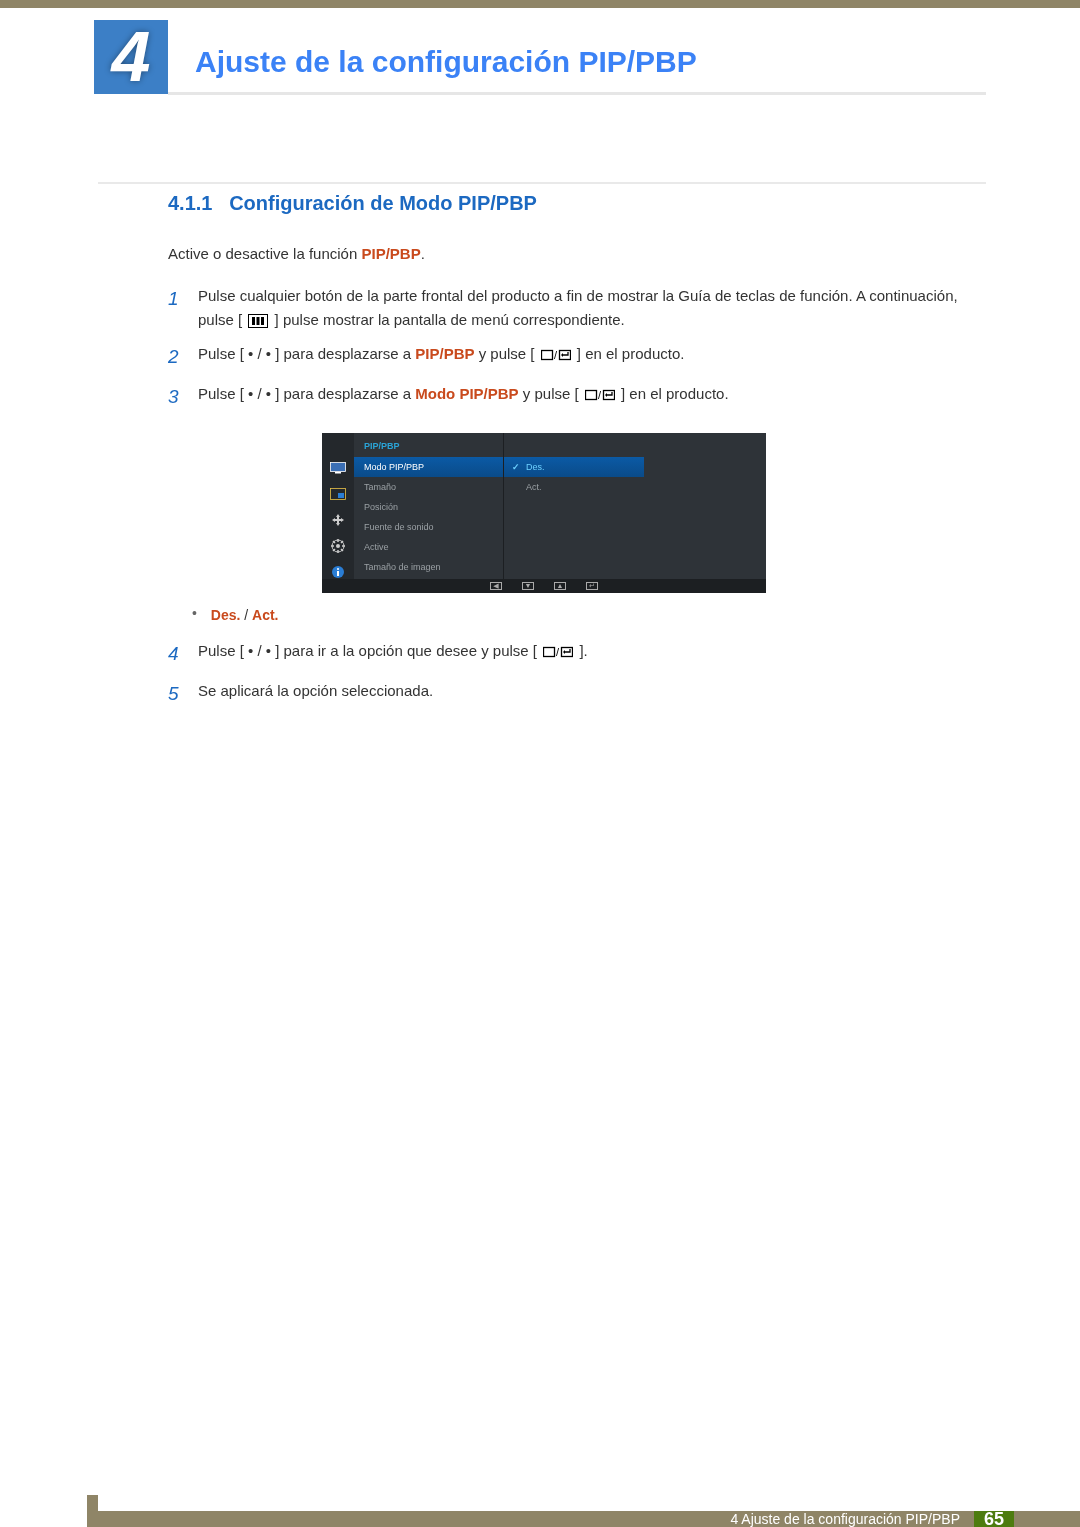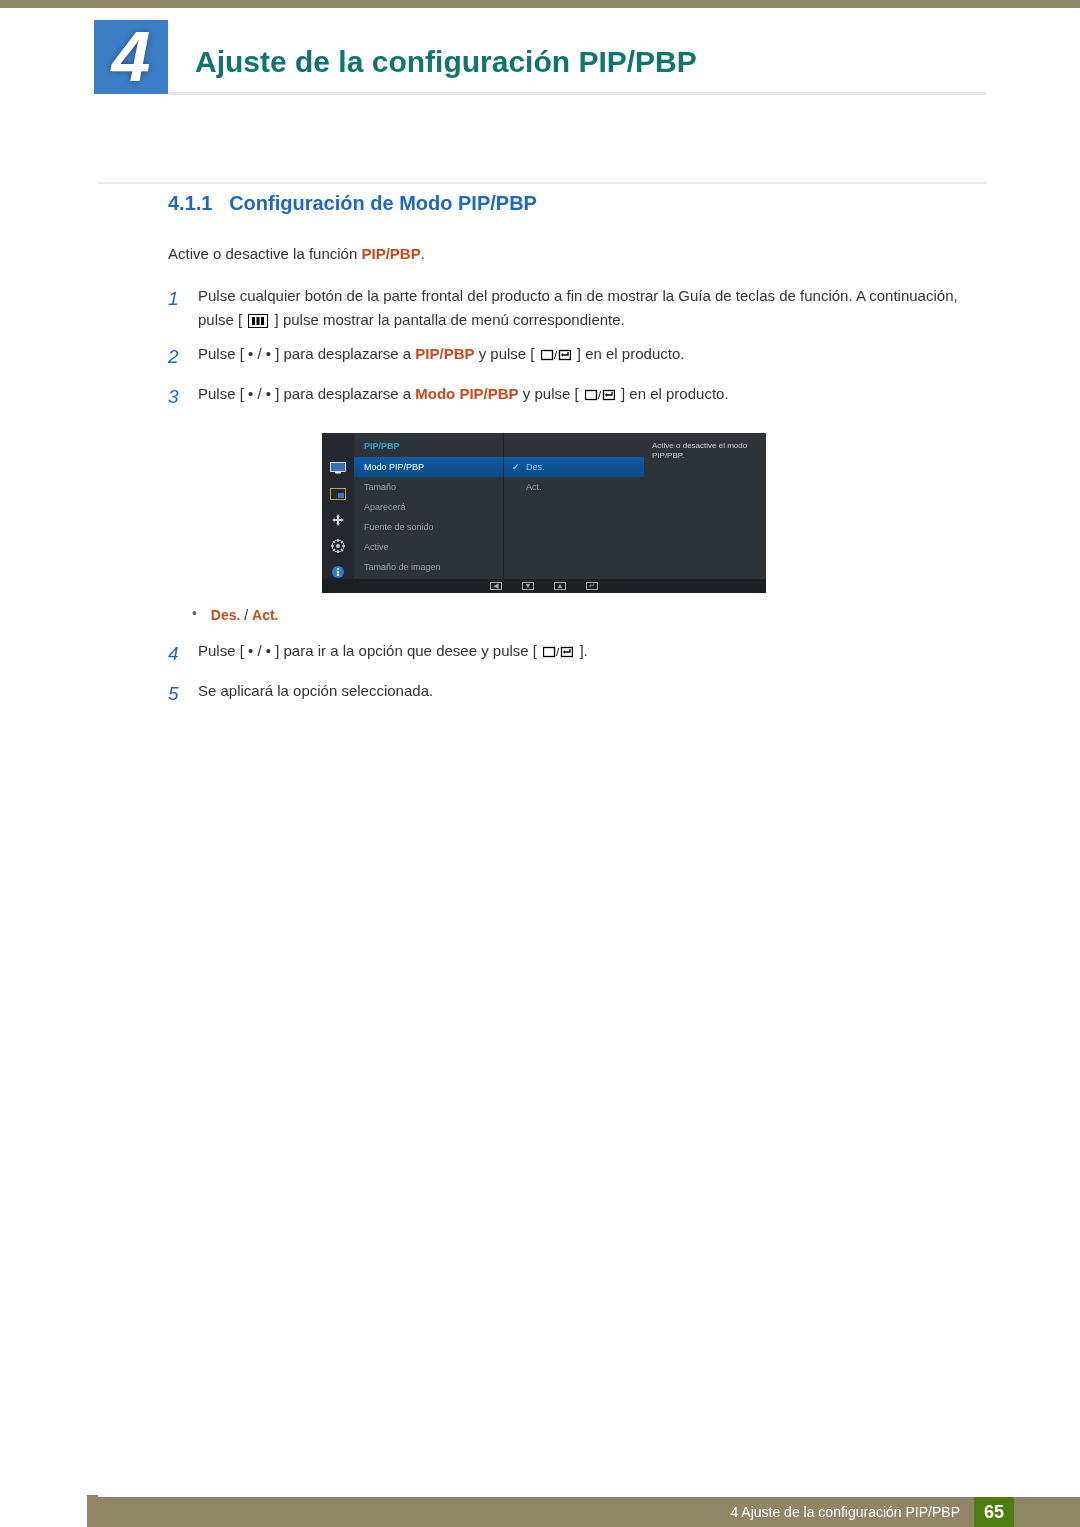--- a/index.html
+++ b/index.html
@@ -33,21 +33,21 @@
     font-size: 70px;
     font-style: italic;
     font-weight: bold;
     text-shadow: 0 0 6px rgba(0,0,0,.4);
     line-height: 1;
   }
   .chapter-title {
     position: absolute;
     top: 45px;
     left: 195px;
-    color: #0f766e;
+    color: #3b82f6;
     font-size: 30px;
     font-weight: bold;
   }
   .title-underline {
     position: absolute;
     top: 92px;
     left: 168px;
     width: 818px;
     height: 3px;
     background: #e6e6e6;
@@ -190,21 +190,21 @@
     margin-top: 8px;
     margin-bottom: 16px;
     font-size: 14px;
   }
   .bullet-line .dot { color: #666; margin-right: 10px; font-size:14px; position:relative; top:-2px;}
   .footer-bar {
     position: absolute;
     left: 98px;
     bottom: 0;
     right: 0;
-    height: 30px;
+    height: 16px;
     background: #8f8567;
     display: flex;
     align-items: stretch;
     justify-content: flex-end;
   }
   .footer-text {
     color: #fff;
     font-size: 14px;
     display: flex;
     align-items: center;
@@ -339,31 +339,30 @@
             <circle cx="7" cy="7" r="6" fill="#2a7dd4"></circle>
             <rect x="6" y="6" width="2" height="5" fill="#fff"></rect>
             <circle cx="7" cy="4" r="1" fill="#fff"></circle>
           </svg>
         </span>
     </div>
     <div class="osd-mid">
       <div class="osd-header">PIP/PBP</div>
       <div class="osd-row sel">Modo PIP/PBP</div>
       <div class="osd-row">Tamaño</div>
-      <div class="osd-row">Aparecerá</div>
+      <div class="osd-row">Posición</div>
       <div class="osd-row">Fuente de sonido</div>
       <div class="osd-row">Active</div>
       <div class="osd-row">Tamaño de imagen</div>
       <div class="osd-row">Contraste</div>
     </div>
     <div class="osd-vals">
       <div class="osd-val top">Des.</div>
       <div class="osd-val">Act.</div>
     </div>
-    <div class="osd-right">Active o desactive el modo PIP/PBP.</div>
     <div class="osd-footer">
       <span class="btn">◀</span>
       <span class="btn">▼</span>
       <span class="btn">▲</span>
       <span class="btn">↵</span>
     </div>
   </div>
 
   <div class="bullet-line">
     <span class="dot">•</span>

